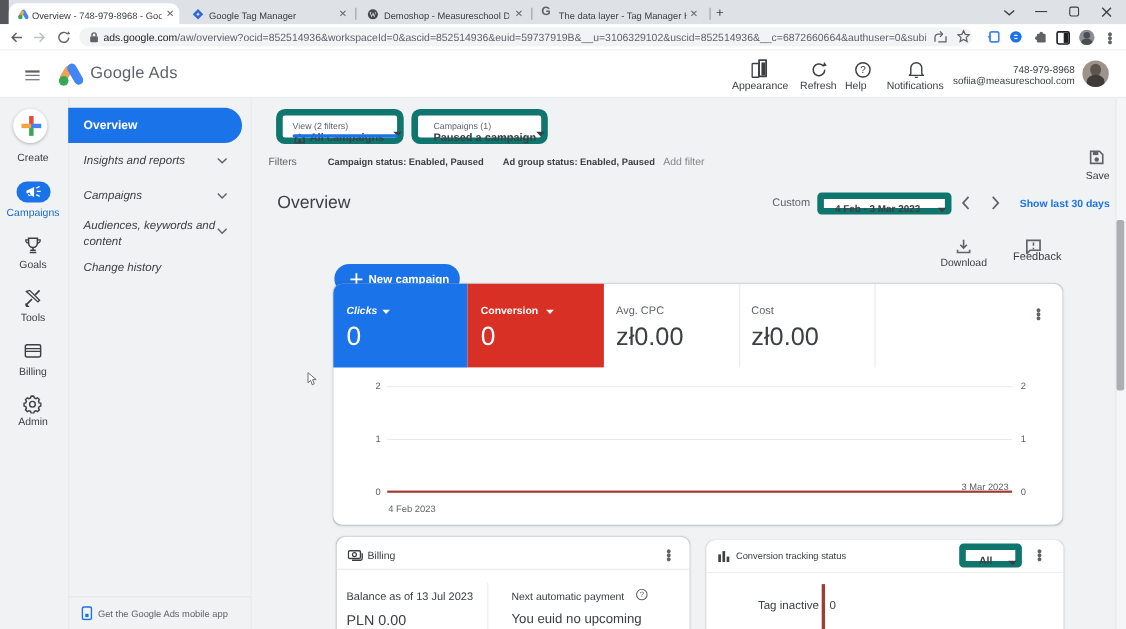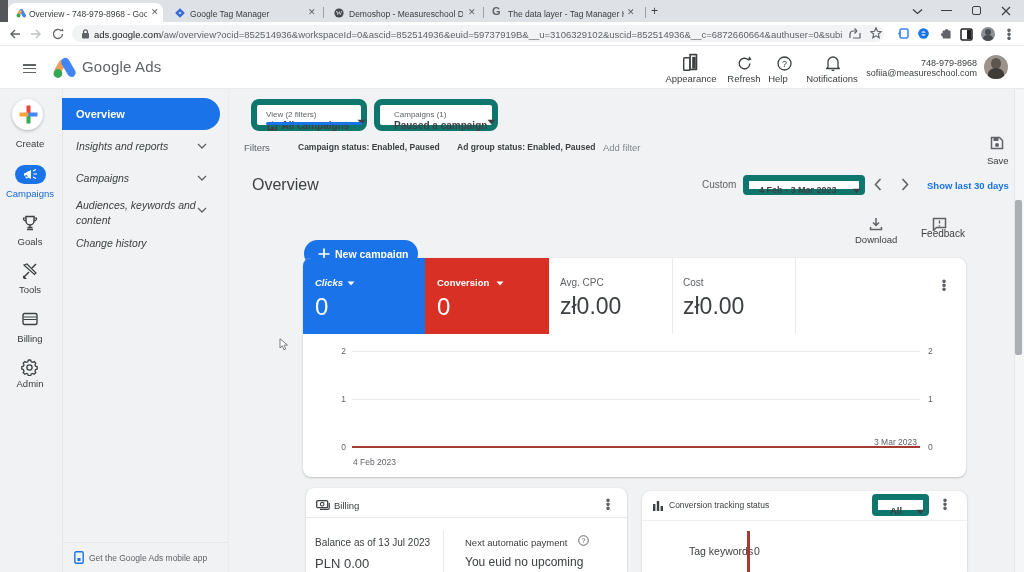--- a/index.html
+++ b/index.html
@@ -385,21 +385,21 @@
   </svg>
 <div class="abs" style="left:669px;top:500px;font-size:8.5px;color:#3C4043;white-space:nowrap;">Conversion tracking status</div>
 <div class="ddbox" style="left:872px;top:494px;width:57px;height:22px;border-radius:4px;">
   <div class="abs" style="left:12px;top:5px;font-size:9.5px;font-weight:bold;color:#3C4043;">All</div>
   <svg class="abs" style="left:38px;top:8.5px;" width="9" height="6" viewBox="0 0 9 6">
       <path d="M0.5 0.8 L4.5 5.2 L8.5 0.8 Z" fill="#3C4043"></path>
     </svg>
 </div>
 <div class="abs" style="left:642px;top:520px;width:325px;height:1px;background:#EDEFF1;"></div>
 <div class="abs dots3" style="left:940px;top:499px;width:10px;">•<br>•<br>•</div>
-<div class="abs" style="left:689px;top:545px;font-size:10.5px;color:#3C4043;">Tag keywords</div>
+<div class="abs" style="left:689px;top:545px;font-size:10.5px;color:#3C4043;">Tag inactive</div>
 <div class="abs" style="left:747px;top:531px;width:2.5px;height:41px;background:#A33B32;"></div>
 <div class="abs" style="left:754px;top:545px;font-size:10.5px;color:#3C4043;">0</div>
 
 <div class="abs" style="left:1014px;top:90px;width:10px;height:482px;background:#F5F6F7;border-left:1px solid #E4E6E8;"></div>
 <div class="abs" style="left:1015px;top:200px;width:7px;height:155px;background:#ABAEB2;border-radius:2px;"></div>
 
 <svg class="abs" style="left:279px;top:338px;" width="10" height="13" viewBox="0 0 10 13">
   <path d="M1 0.8 L1 10 L3.4 7.8 L4.9 11.8 L6.7 11 L5.2 7.2 L8.4 7 Z" fill="#fff" stroke="#6a6d70" stroke-width="0.9"></path>
 </svg>
 

